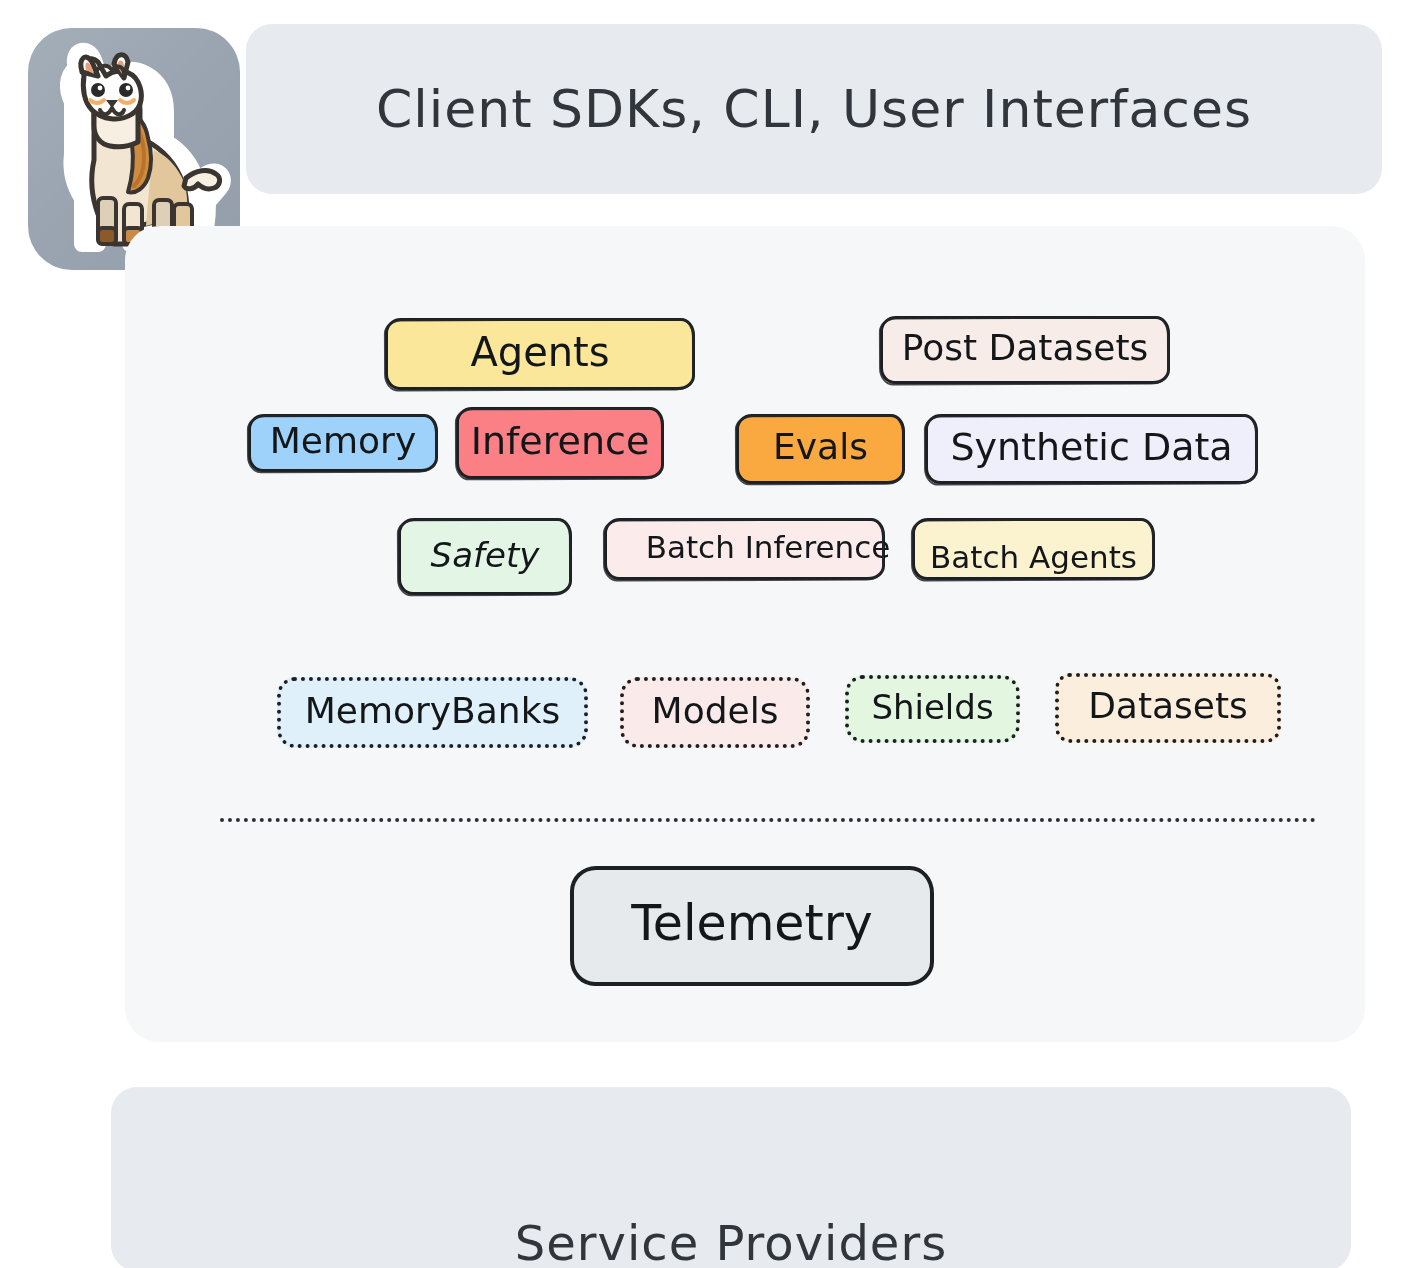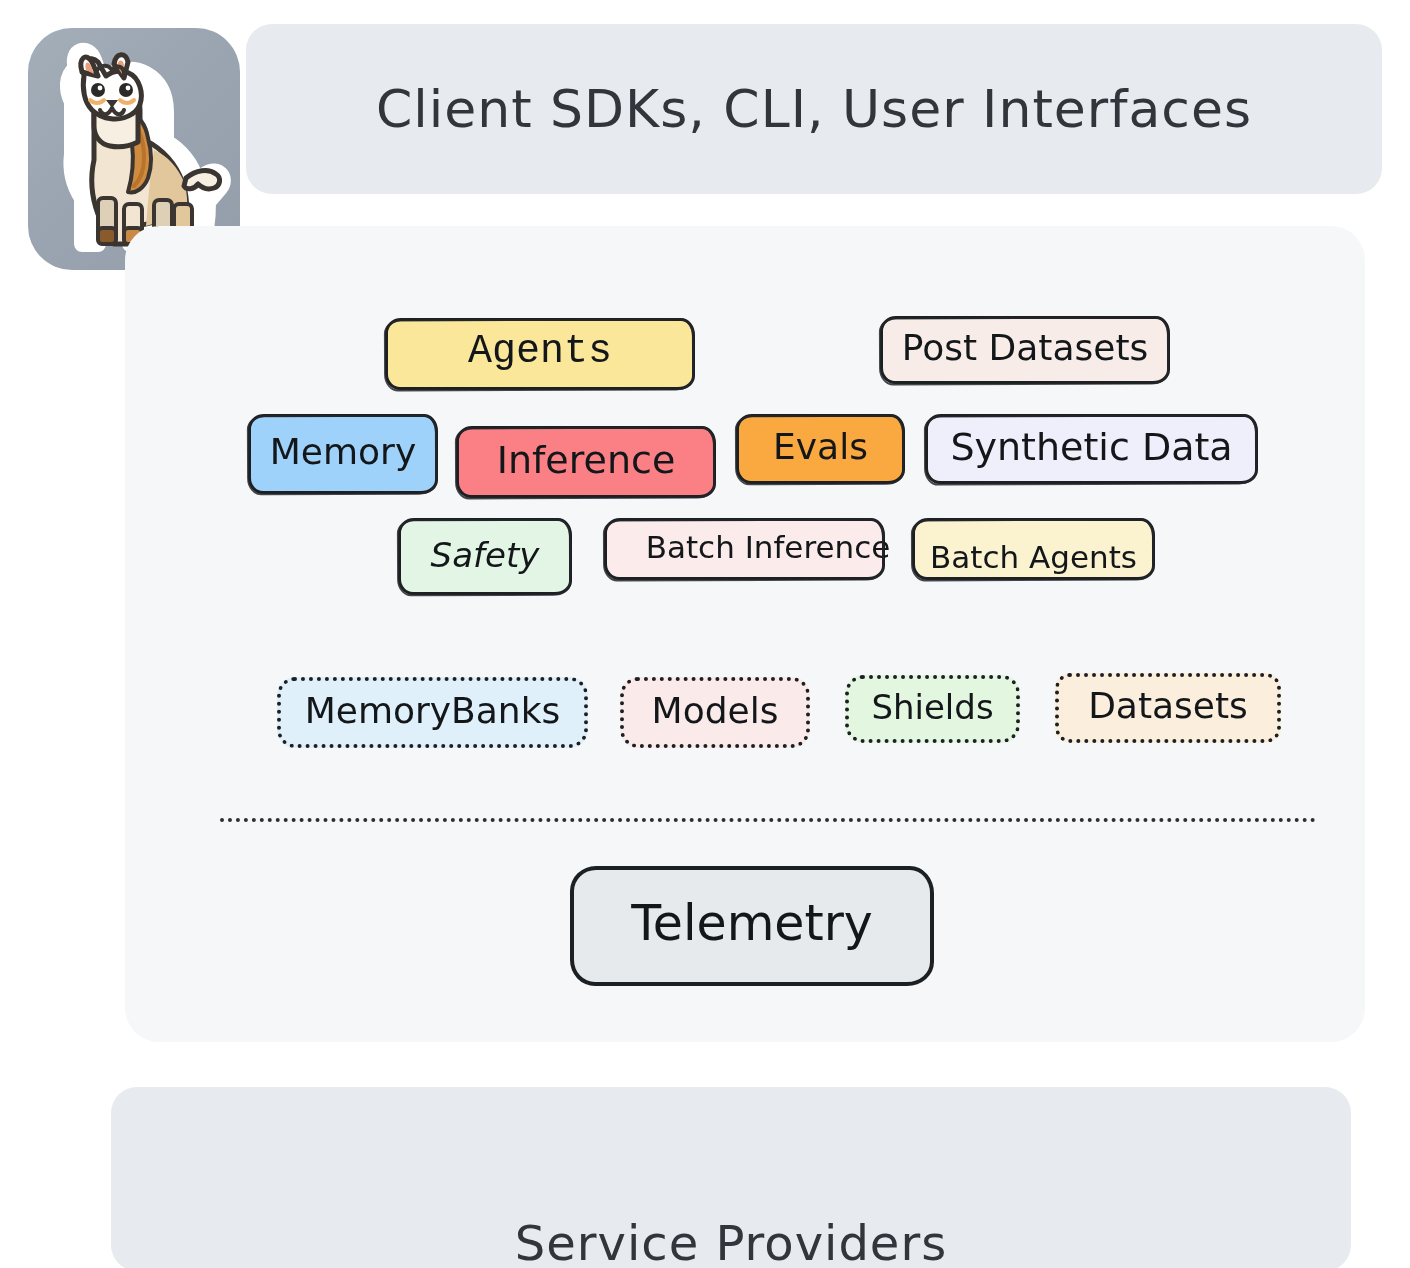--- a/index.html
+++ b/index.html
@@ -217,29 +217,29 @@
   </svg>
 </div>
 
 <div id="top-banner" style="background: rgb(231, 234, 238);">
   <span class="banner-text">Client SDKs, CLI, User Interfaces</span>
 </div>
 
 <div id="main-panel" style="background: rgb(245, 247, 249);">
   <div id="api-boxes">
       <div class="hbox" style="left: 260px; top: 92px; width: 310px; height: 72px; background: rgb(251, 231, 154);">
-        <span class="hlabel" style="font-size: 40px; font-family: Liberation Mono, monospace;">Agents</span>
+        <span class="hlabel" style="font-size: 40px;">Agents</span>
       </div>
       <div class="hbox" style="left: 755px; top: 90px; width: 290px; height: 68px; background: rgb(247, 236, 231);">
         <span class="hlabel" style="font-size: 36px;">Post Datasets</span>
       </div>
-      <div class="hbox" style="left: 123px; top: 188px; width: 190px; height: 80px; background: rgb(158, 210, 250);">
+      <div class="hbox" style="left: 123px; top: 188px; width: 190px; height: 58px; background: rgb(158, 210, 250);">
         <span class="hlabel" style="font-size: 36px;">Memory</span>
       </div>
-      <div class="hbox" style="left: 331px; top: 200px; width: 260px; height: 72px; background: rgb(250, 128, 134);">
+      <div class="hbox" style="left: 331px; top: 181px; width: 208px; height: 72px; background: rgb(250, 128, 134);">
         <span class="hlabel" style="font-size: 38px;">Inference</span>
       </div>
       <div class="hbox" style="left: 611px; top: 188px; width: 169px; height: 70px; background: rgb(250, 169, 65);">
         <span class="hlabel" style="font-size: 36px;">Evals</span>
       </div>
       <div class="hbox" style="left: 800px; top: 188px; width: 333px; height: 70px; background: rgb(239, 238, 251);">
         <span class="hlabel" style="font-size: 38px;">Synthetic Data</span>
       </div>
       <div class="hbox" style="left: 273px; top: 292px; width: 174px; height: 77px; background: rgb(227, 246, 230); font-style: italic;">
         <span class="hlabel" style="font-size: 34px;">Safety</span>

